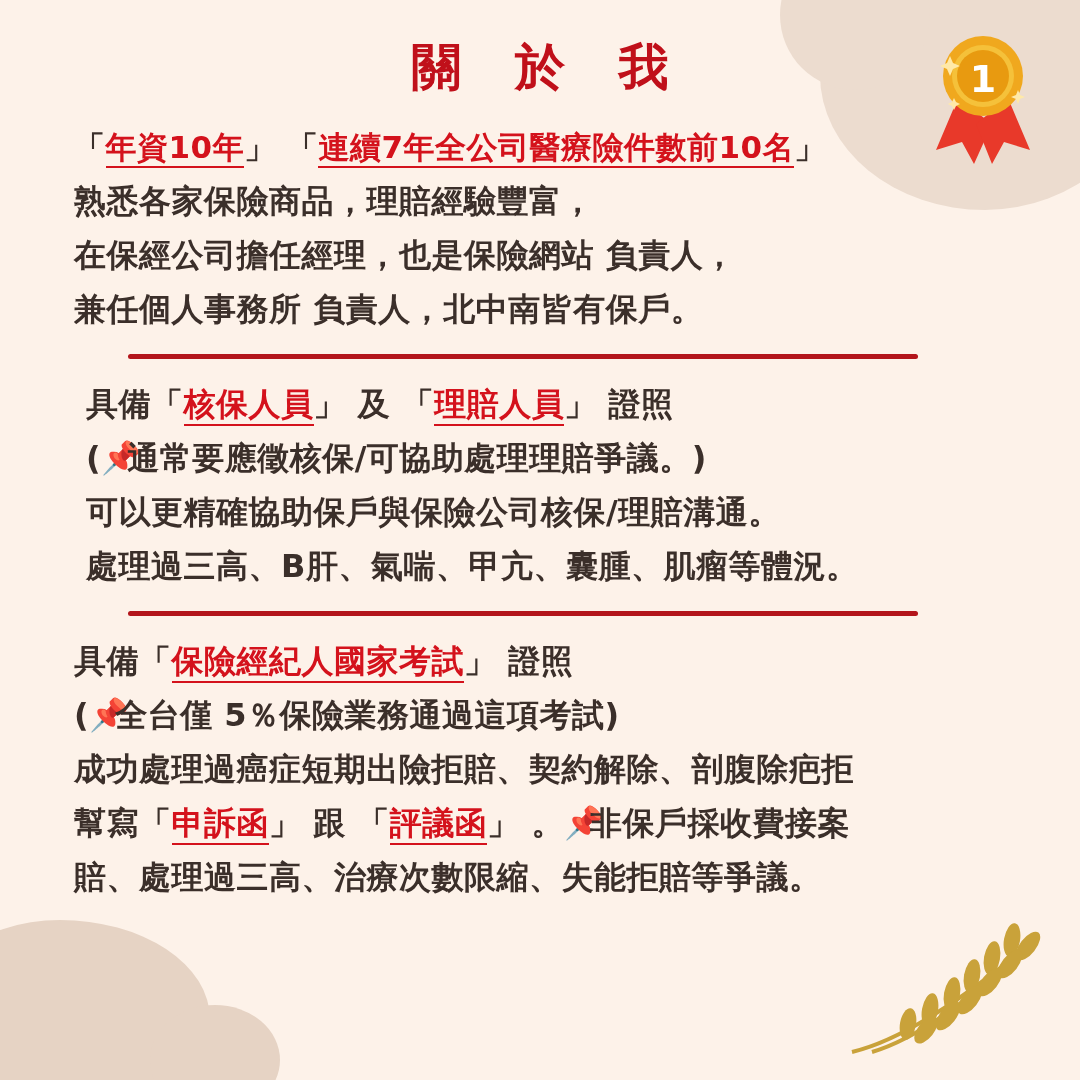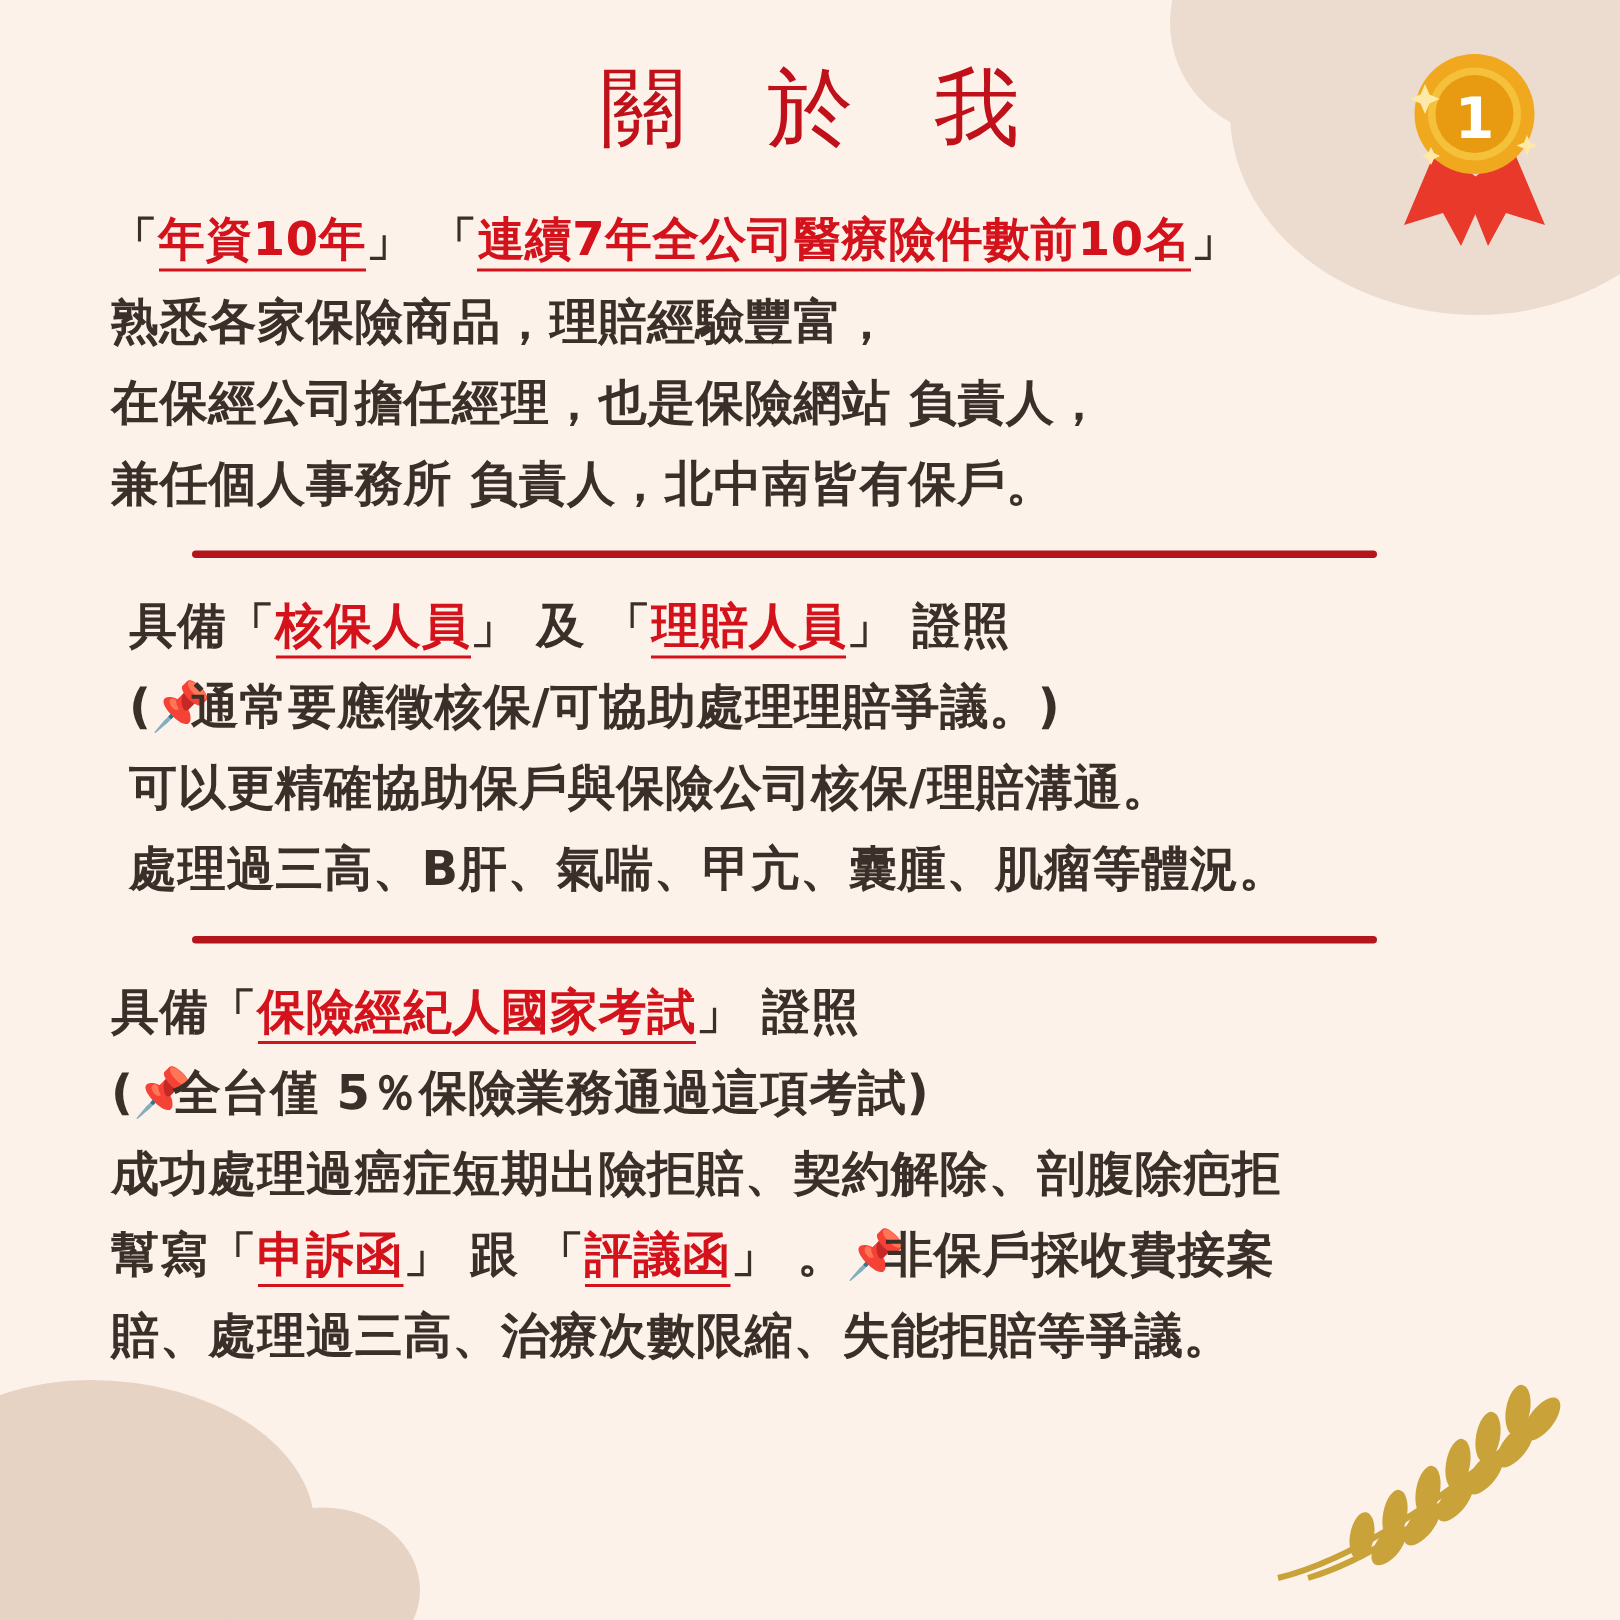--- a/index.html
+++ b/index.html
@@ -59,42 +59,42 @@
     z-index: 2;
   }
 
   
   .title {
     position: absolute;
     top: 34px;
     left: 0;
     width: 1080px;
     text-align: center;
-    font-size: 57px;
-    font-weight: 400;
+    font-size: 50px;
+    font-weight: 700;
     color: #c0101a;
     letter-spacing: 18px;
     text-indent: 18px;
     font-family: "DejaVu Sans", "Liberation Sans", sans-serif;
   }
 
   
   .medal {
     position: absolute;
     right: 42px;
     top: 28px;
     width: 110px;
     height: 140px;
     z-index: 3;
   }
 
   
   .content {
     position: absolute;
-    top: 133px;
+    top: 120px;
     left: 74px;
     width: 940px;
     color: #3b2f2a;
   }
   .line {
     font-size: 32px;
     line-height: 54px;
     white-space: nowrap;
     font-weight: 700;
     letter-spacing: 0.5px;

